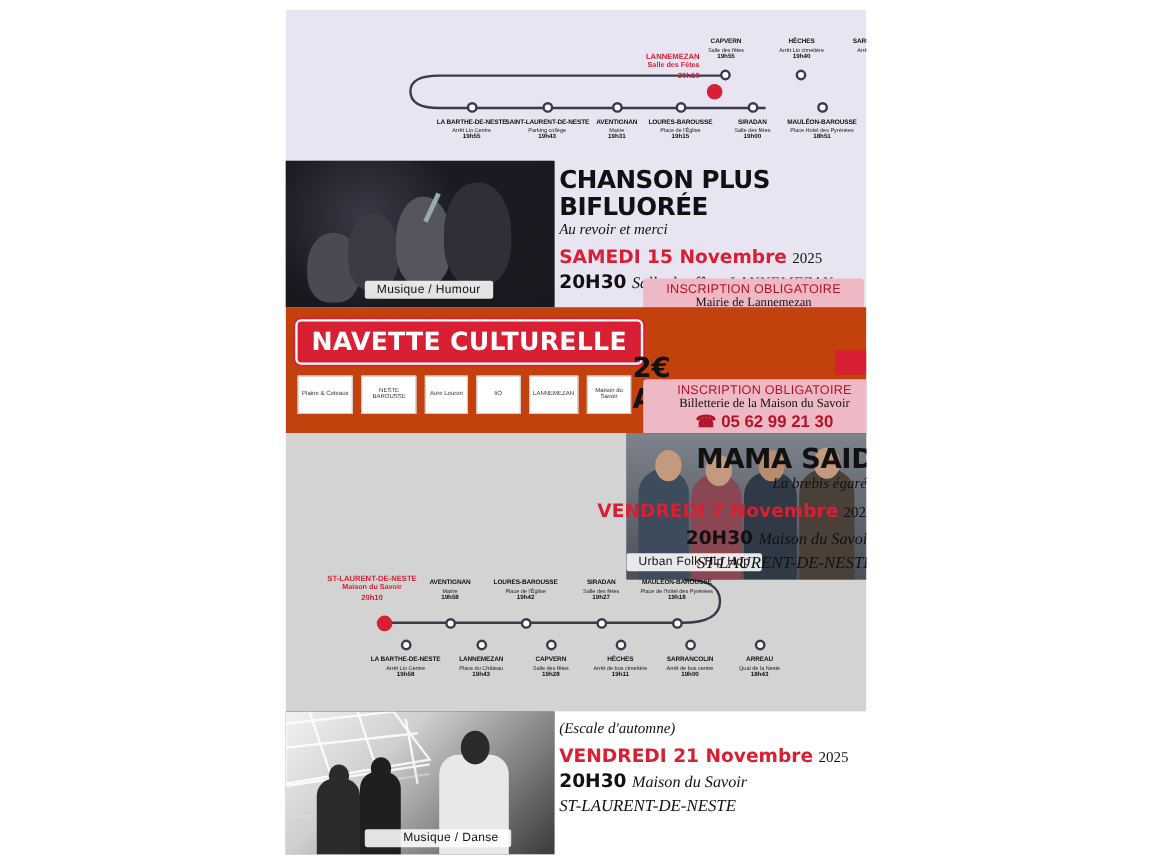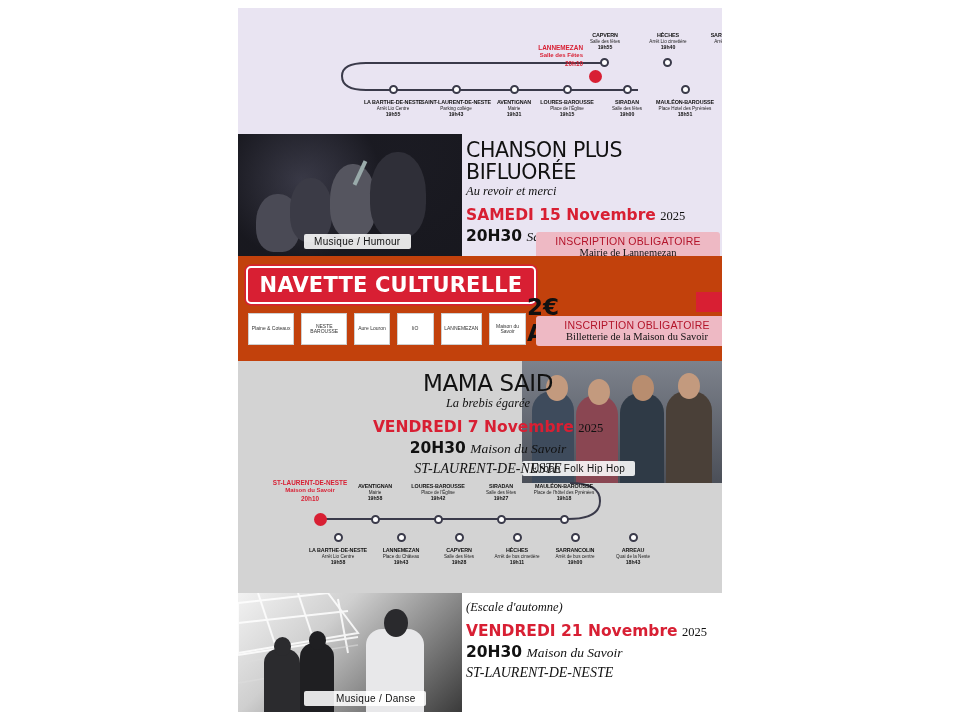--- a/index.html
+++ b/index.html
@@ -63,21 +63,21 @@
     letter-spacing: 0.3px;
   }
   .sec1-text {
     position: absolute;
     left: 228px;
     top: 132px;
     width: 256px;
   }
   .title-main {
     font-family: "DejaVu Sans", sans-serif;
-    font-weight: normal;
+    font-weight: bold;
     font-size: 20.5px;
     color: #111;
     letter-spacing: -0.4px;
     line-height: 1.05;
   }
   .subtitle-italic {
     font-family: "Liberation Serif", serif;
     font-style: italic;
     font-size: 12.5px;
     color: #111;
@@ -213,21 +213,21 @@
   .sec2 {
     position: absolute;
     left: 0; top: 353px;
     width: 484px; height: 232px;
     background: #d3d3d3;
   }
   .sec2-text {
     position: absolute;
     left: 10px; top: 10px;
     width: 480px;
-    text-align: center;
+    text-align: right;
     padding-right: 200px;
   }
   .photo2 {
     position: absolute;
     right: 0; top: 0;
     width: 200px; height: 122px;
     background: #5a5f6a;
     overflow: hidden;
   }
   .route2 {
@@ -442,20 +442,24 @@
         <span>LANNEMEZAN</span>
       </div>
       <div class="logo" style="width:40px;">
         <span>Maison du Savoir</span>
       </div>
     </div>
 
     <div class="insc" style="left:298px; top:60px; width:186px;">
       <div class="l1">INSCRIPTION OBLIGATOIRE</div>
       <div class="l2">Billetterie de la Maison du Savoir</div>
+      <div class="l3">
+        <span>☎</span>
+        <span>05 62 99 21 30</span>
+      </div>
     </div>
   </div>
 
   <div class="sec2">
 
     <div class="photo2">
       <div style="position:absolute;left:0;top:0;width:100%;height:100%;
         background:linear-gradient(180deg,#7d828c 0%, #4b4f58 100%);"></div>
       <div style="position:absolute;left:10px;top:30px;width:42px;height:92px;background:#3e4b5c;border-radius:20px 20px 0 0;"></div>
       <div style="position:absolute;left:24px;top:14px;width:22px;height:26px;background:#c39a7e;border-radius:50%;"></div>

